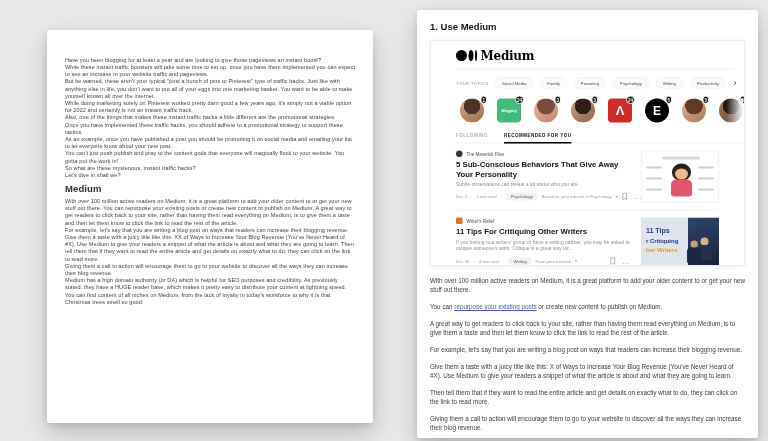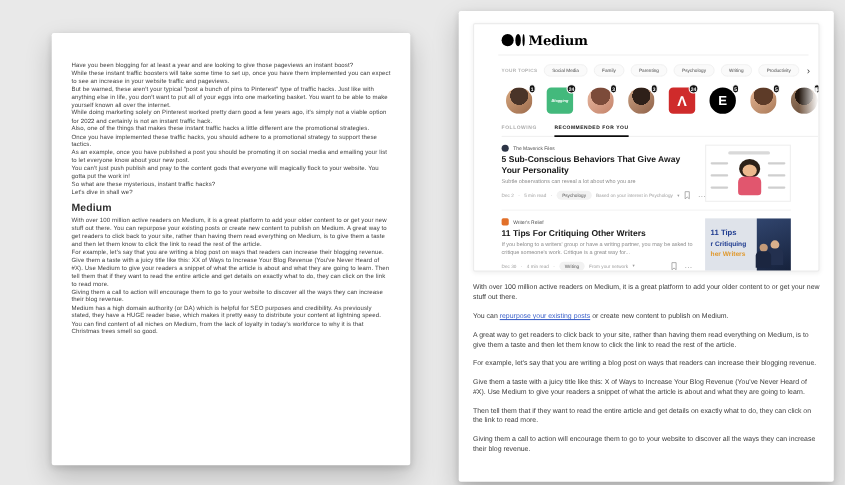--- a/index.html
+++ b/index.html
@@ -135,20 +135,21 @@
           <p class="lp-p">For example, let's say that you are writing a blog post on ways that readers can increase their blogging revenue. Give them a taste with a juicy title like this: XX of Ways to Increase Your Blog Revenue (You've Never Heard of #X). Use Medium to give your readers a snippet of what the article is about and what they are going to learn. Then tell them that if they want to read the entire article and get details on exactly what to do, they can click on the link to read more.</p>
           <p class="lp-p">Giving them a call to action will encourage them to go to your website to discover all the ways they can increase their blog revenue.</p>
           <p class="lp-p">Medium has a high domain authority (or DA) which is helpful for SEO purposes and credibility. As previously stated, they have a HUGE reader base, which makes it pretty easy to distribute your content at lightning speed.</p>
           <p class="lp-p">You can find content of all niches on Medium, from the lack of loyalty in today's workforce to why it is that Christmas trees smell so good.</p>
         </div>
     </div>
   </div>
 
   <div class="page page-right">
     <div class="rp-inner">
+      <h1 class="rp-title">1. Use Medium</h1>
 
       <div class="shot">
         <div class="shot-inner">
           <div class="logo-row">
             <span class="m-dot"></span>
             <span class="m-ellipse"></span>
             <span class="m-sliver"></span>
             <span class="m-word">Medium</span>
           </div>
           <div class="shot-divider"></div>

